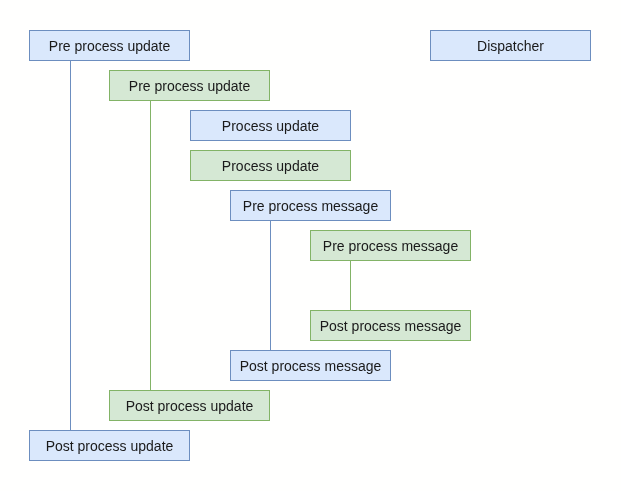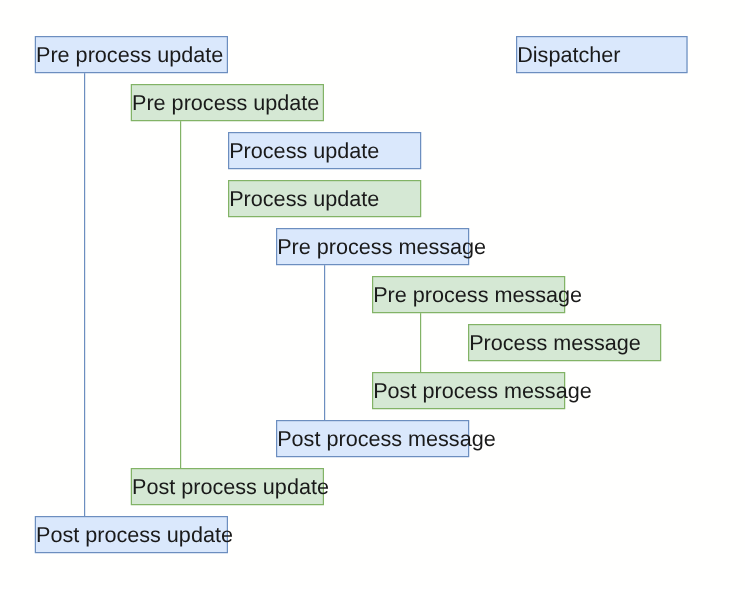--- a/index.html
+++ b/index.html
@@ -13,22 +13,22 @@
     height: 491px;
     background: #fffffe;
     font-family: "Liberation Sans", sans-serif;
     overflow: hidden;
   }
   .node {
     position: absolute;
     box-sizing: border-box;
     display: flex;
     align-items: center;
-    justify-content: flex-start;
-    font-size: 18px;
+    justify-content: center;
+    font-size: 14px;
     line-height: 14px;
     color: #1a1a1a;
     text-align: center;
     border-width: 1px;
     border-style: solid;
     white-space: nowrap;
   }
   .node.dispatcher {
     background: #dae8fc;
     border-color: #6c8ebf;
@@ -71,31 +71,28 @@
     </div>
     <div class="node router" style="left: 190px; top: 150px; width: 161px; height: 31px;">
       <span>Process update</span>
     </div>
     <div class="node dispatcher" style="left: 230px; top: 190px; width: 161px; height: 31px;">
       <span>Pre process message</span>
     </div>
     <div class="node router" style="left: 310px; top: 230px; width: 161px; height: 31px;">
       <span>Pre process message</span>
     </div>
-    <div class="node router" style="left: 390px; top: 270px; width: 161px; height: 31px;">
-      <span>Process message</span>
-    </div>
     <div class="node router" style="left: 310px; top: 310px; width: 161px; height: 31px;">
       <span>Post process message</span>
     </div>
     <div class="node dispatcher" style="left: 230px; top: 350px; width: 161px; height: 31px;">
       <span>Post process message</span>
     </div>
     <div class="node router" style="left: 109px; top: 390px; width: 161px; height: 31px;">
       <span>Post process update</span>
     </div>
     <div class="node dispatcher" style="left: 29px; top: 430px; width: 161px; height: 31px;">
       <span>Post process update</span>
     </div>
-    <div class="node dispatcher" style="left: 430px; top: 30px; width: 143px; height: 31px;">
+    <div class="node dispatcher" style="left: 430px; top: 30px; width: 161px; height: 31px;">
       <span>Dispatcher</span>
     </div>
   </div>
 
 </body></html>

